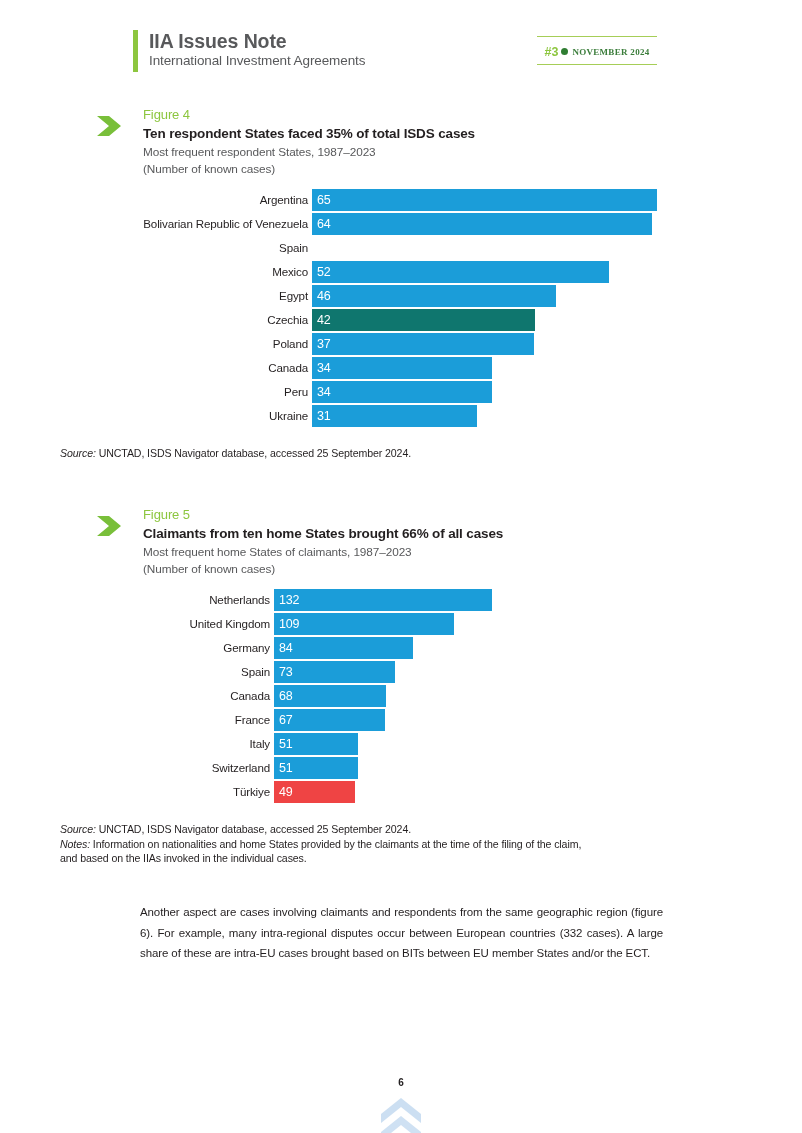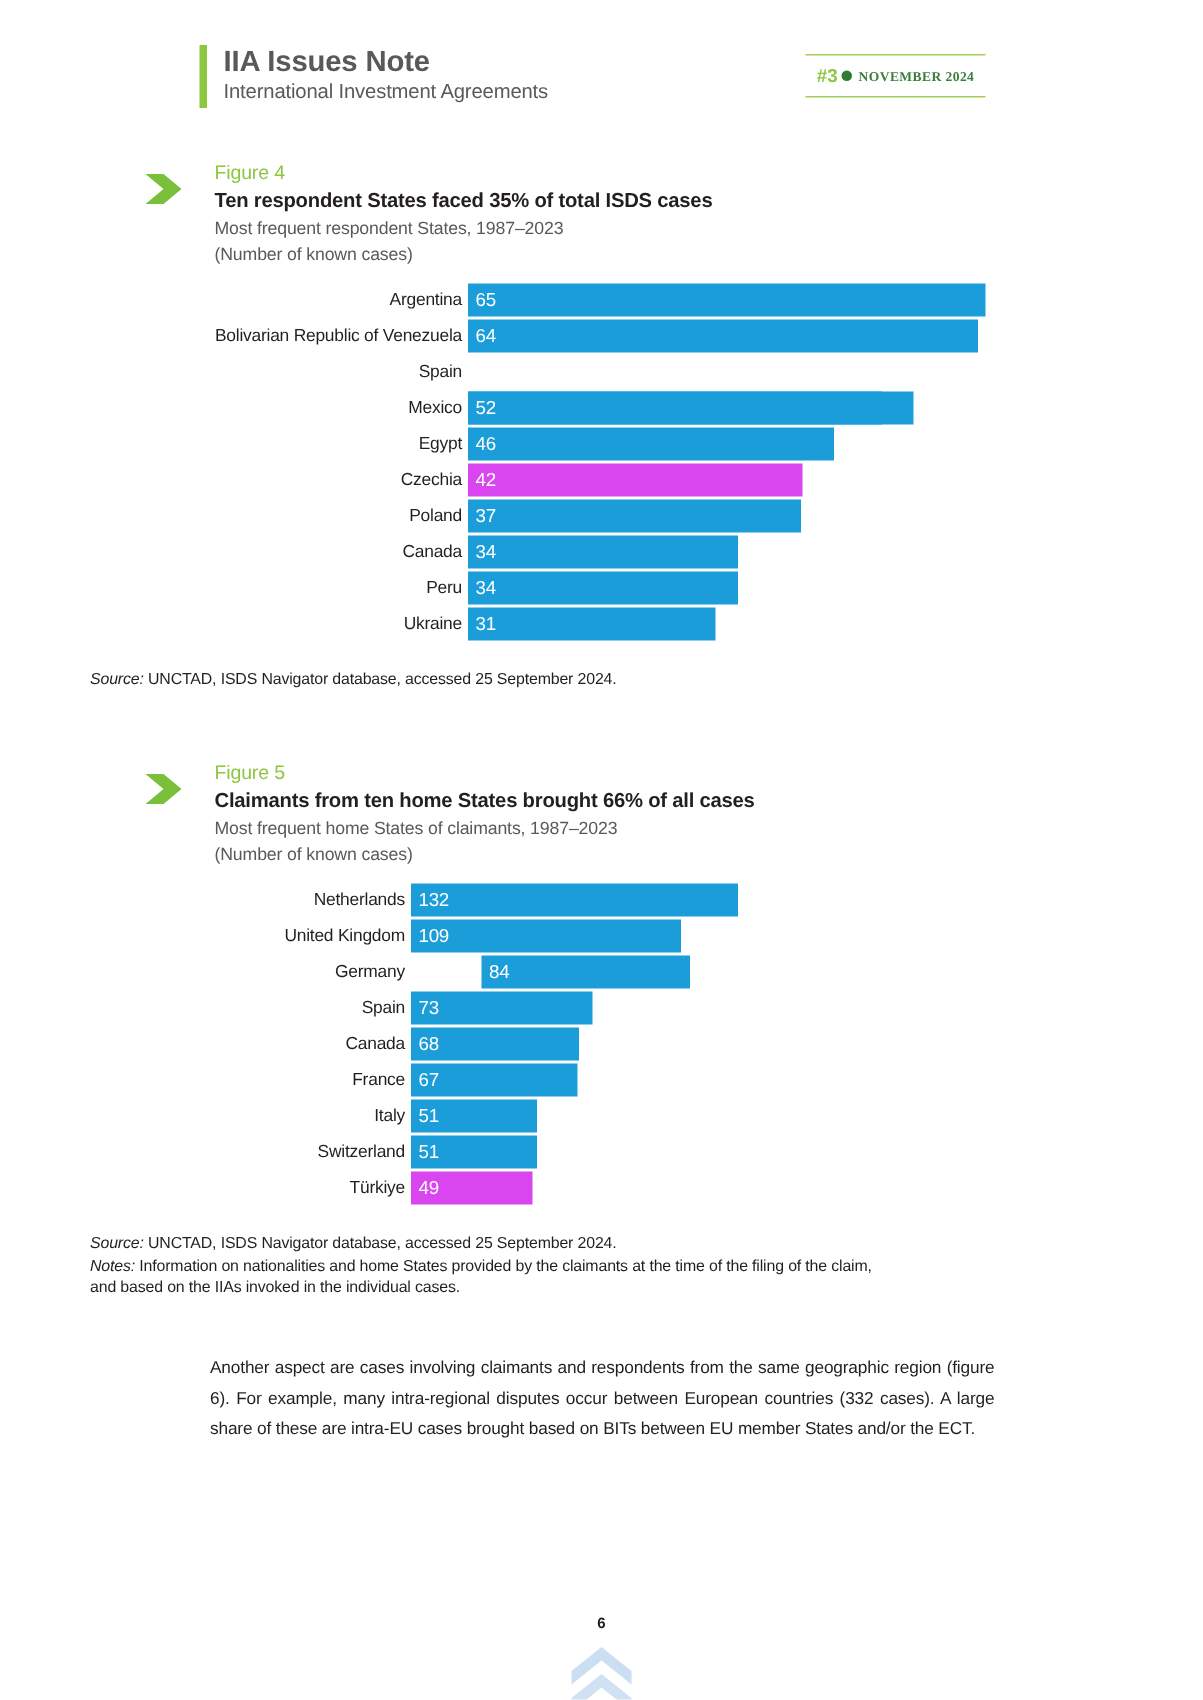--- a/index.html
+++ b/index.html
@@ -252,21 +252,21 @@
         </div>
       </div>
       <div class="chart-row">
         <div class="chart-label">Egypt</div>
         <div class="chart-bar" style="width: 244px; background: rgb(27, 157, 217);">
           <span class="chart-value">46</span>
         </div>
       </div>
       <div class="chart-row">
         <div class="chart-label">Czechia</div>
-        <div class="chart-bar" style="width: 223px; background: #d946ef;">
+        <div class="chart-bar" style="width: 223px; background: #0f766e;">
           <span class="chart-value">42</span>
         </div>
       </div>
       <div class="chart-row">
         <div class="chart-label">Poland</div>
         <div class="chart-bar" style="width: 222px; background: rgb(27, 157, 217);">
           <span class="chart-value">37</span>
         </div>
       </div>
       <div class="chart-row">
@@ -313,21 +313,21 @@
         </div>
       </div>
       <div class="chart-row">
         <div class="chart-label">United Kingdom</div>
         <div class="chart-bar" style="width: 180px; background: rgb(27, 157, 217);">
           <span class="chart-value">109</span>
         </div>
       </div>
       <div class="chart-row">
         <div class="chart-label">Germany</div>
-        <div class="chart-bar" style="width: 139px; background: rgb(27, 157, 217); margin-left: 47px;">
+        <div class="chart-bar" style="width: 139px; background: rgb(27, 157, 217);">
           <span class="chart-value">84</span>
         </div>
       </div>
       <div class="chart-row">
         <div class="chart-label">Spain</div>
         <div class="chart-bar" style="width: 121px; background: rgb(27, 157, 217);">
           <span class="chart-value">73</span>
         </div>
       </div>
       <div class="chart-row">
@@ -349,21 +349,21 @@
         </div>
       </div>
       <div class="chart-row">
         <div class="chart-label">Switzerland</div>
         <div class="chart-bar" style="width: 84px; background: rgb(27, 157, 217);">
           <span class="chart-value">51</span>
         </div>
       </div>
       <div class="chart-row">
         <div class="chart-label">Türkiye</div>
-        <div class="chart-bar" style="width: 81px; background: #d946ef;">
+        <div class="chart-bar" style="width: 81px; background: #ef4444;">
           <span class="chart-value">49</span>
         </div>
       </div>
     </div>
 
   <div class="notes" style="margin-top:18px;">
     <p class="notes-line"><em>Source:</em><span> UNCTAD, ISDS Navigator database, accessed 25 September 2024.</span></p>
     <p class="notes-line"><em>Notes:</em><span> Information on nationalities and home States provided by the claimants at the time of the filing of the claim, and based on the IIAs invoked in the individual cases.</span></p>
   </div>
 </div>

